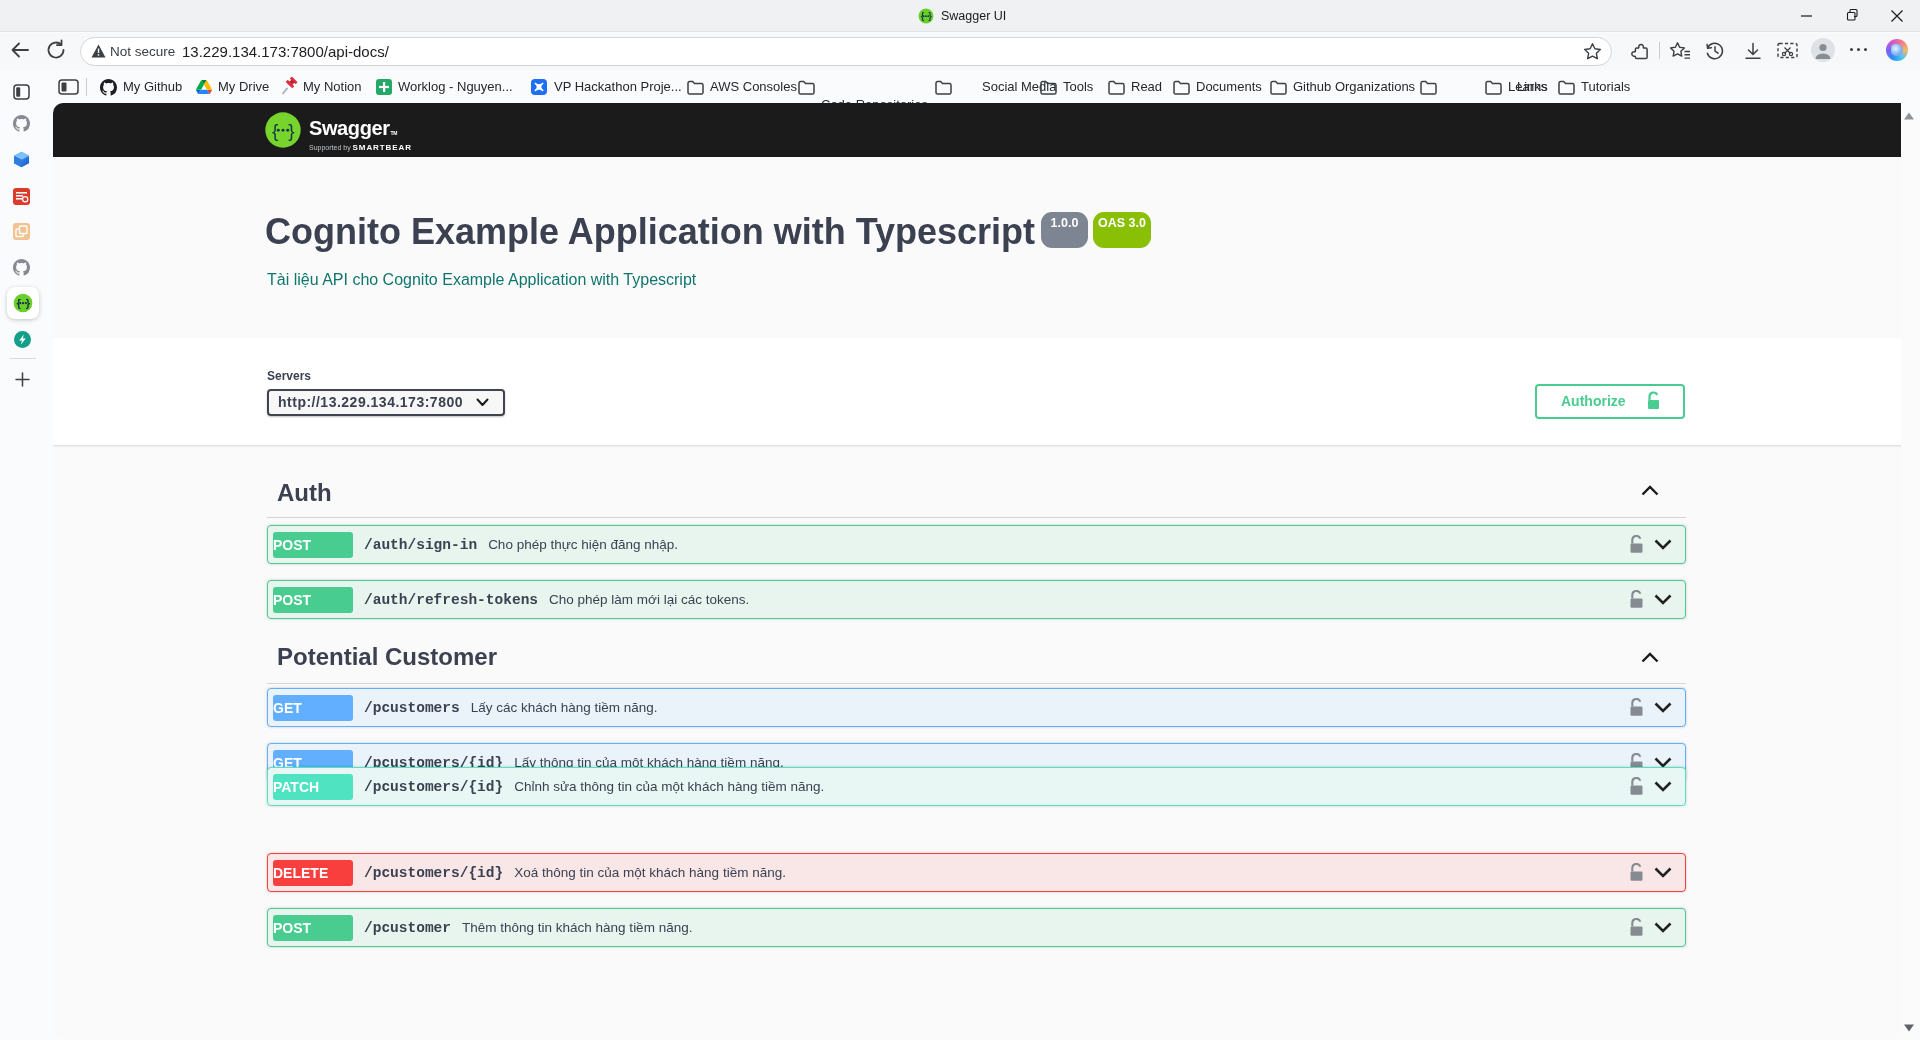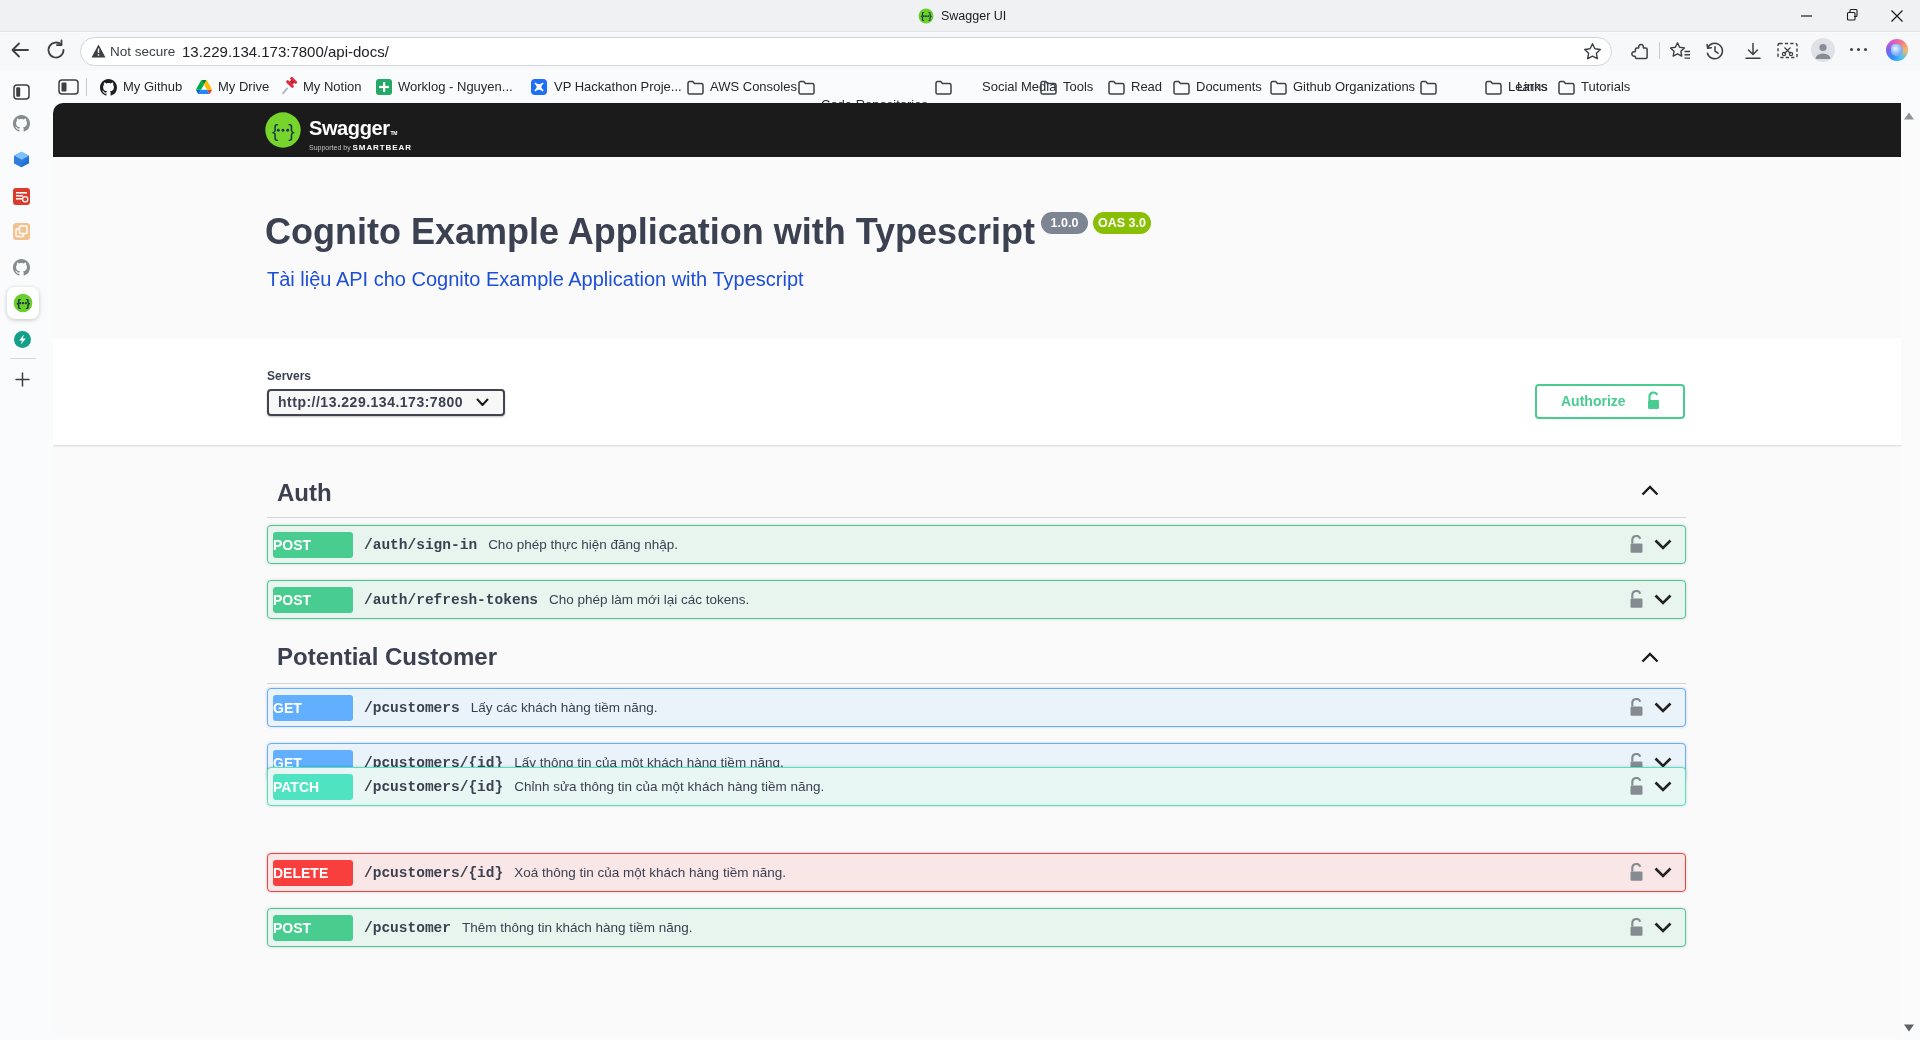--- a/index.html
+++ b/index.html
@@ -10,22 +10,22 @@
   #titlebar { left:0; top:0; width:1920px; height:32px; background:#eff1f3; border-bottom:1px solid #e2e4e7; }
   #toolbar { left:0; top:33px; width:1920px; height:37px; background:#f7f8f9; }
   #bookbar { left:53px; top:70px; width:1867px; height:33px; background:#fafbfc; }
   #sidebar { left:0; top:70px; width:53px; height:970px; background:#fafbfc; }
   #urlpill { left:80px; top:37px; width:1532px; height:29px; background:#fff; border:1px solid #d2d5d9; border-radius:15px; }
   .bktxt { font-size:13px; color:#24292e; line-height:33px; white-space:nowrap; }
   
   #content { left:53px; top:103px; width:1864px; height:935px; background:#fafafa; border-radius:10px; overflow:hidden; }
   #pgbar { left:0; top:0; width:1848px; height:54px; background:#1b1b1b; }
   #ptitle { left:212px; top:111px; font-size:36px; font-weight:bold; color:#3b4151; line-height:36px; letter-spacing:0px; }
-  .vbadge { height:22px; border-radius:11px; color:#fff; font-size:12.5px; font-weight:bold; text-align:center; line-height:22px; }
-  #pdesc { left:214px; top:169px; font-size:20px; color:#1d4ed8; line-height:15px; }
+  .vbadge { height:36px; border-radius:11px; color:#fff; font-size:12.5px; font-weight:bold; text-align:center; line-height:22px; }
+  #pdesc { left:214px; top:169px; font-size:16px; color:#0f766e; line-height:15px; }
   #scheme { left:0; top:235px; width:1864px; height:107px; background:#fff; box-shadow:0 1px 2px 0 rgba(0,0,0,.15); }
   #srvlabel { left:214px; top:267px; font-size:12px; font-weight:bold; color:#3b4151; line-height:12px; }
   #srvsel { left:214px; top:286px; width:238px; height:27px; background:#f7f7f7; border:2px solid #41444e; border-radius:4px; box-shadow:0 1px 2px 0 rgba(0,0,0,.25); }
   #authbtn { left:1482px; top:281px; width:150px; height:35px; background:#fff; border:2px solid #49cc90; border-radius:4px; }
   .sechead { font-size:24px; font-weight:bold; color:#3b4151; line-height:24px; }
   .secdiv { height:1px; background:rgba(59,65,81,.2); width:1419px; left:214px; }
   .op { left:214px; width:1419px; height:39px; border-radius:4px; border:1px solid; display:flex; align-items:center; box-shadow:0 0 3px rgba(0,0,0,.19); }
   .opm { width:80px; height:26px; margin-left:5px; border-radius:3px; color:#fff; font-size:14px; font-weight:bold; line-height:26px; flex:none; font-family:"Liberation Sans",sans-serif; }
   .opp { margin-left:11px; font-family:"Liberation Mono",monospace; font-weight:bold; font-size:14.5px; color:#3b4151; letter-spacing:0px; }
   .opd { margin-left:11px; font-size:13.5px; color:#3b4151; }

